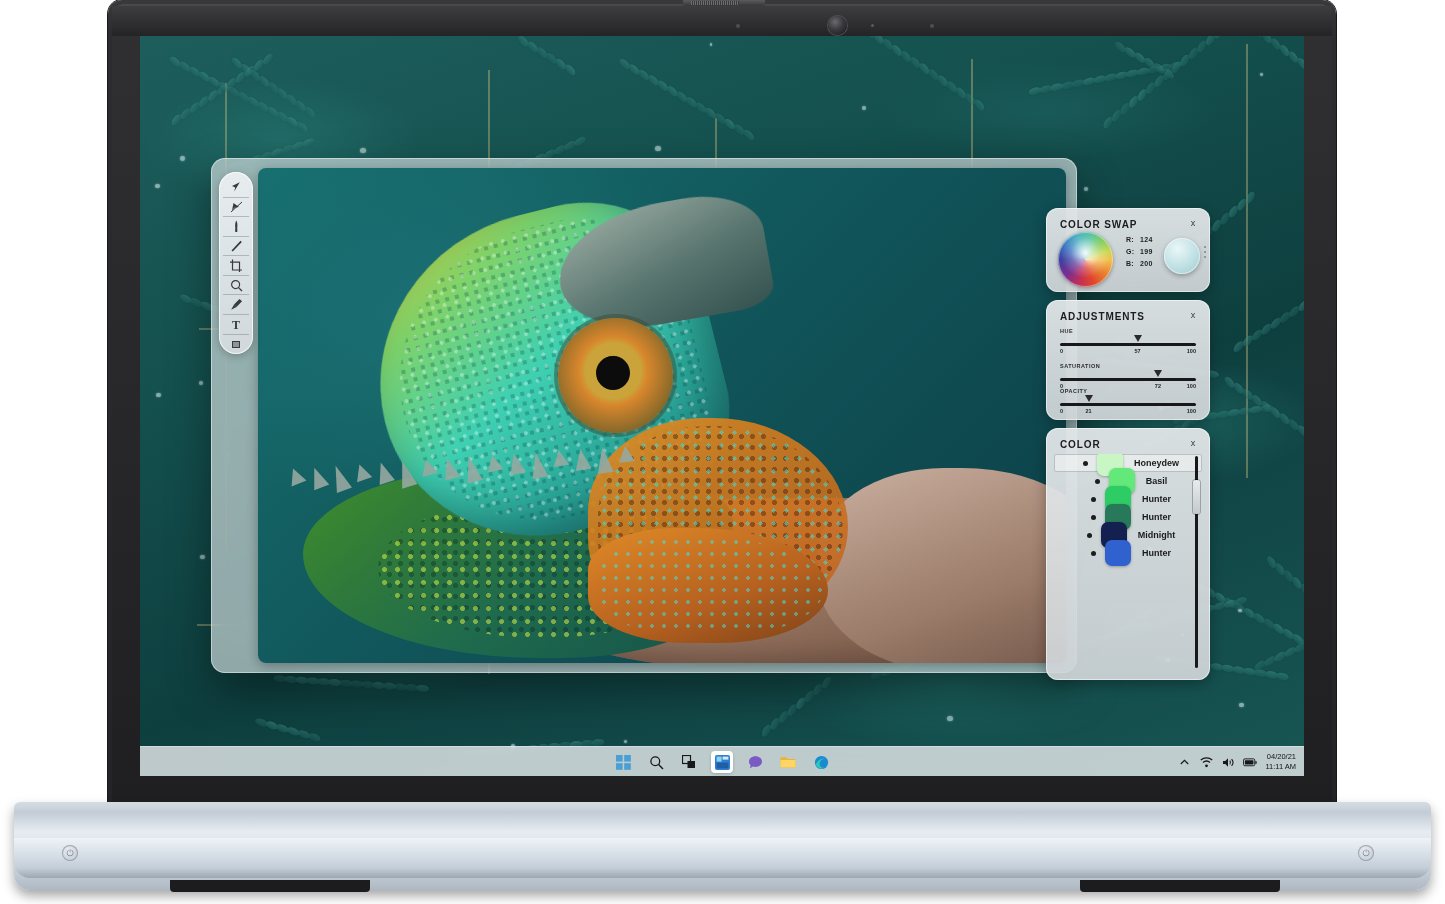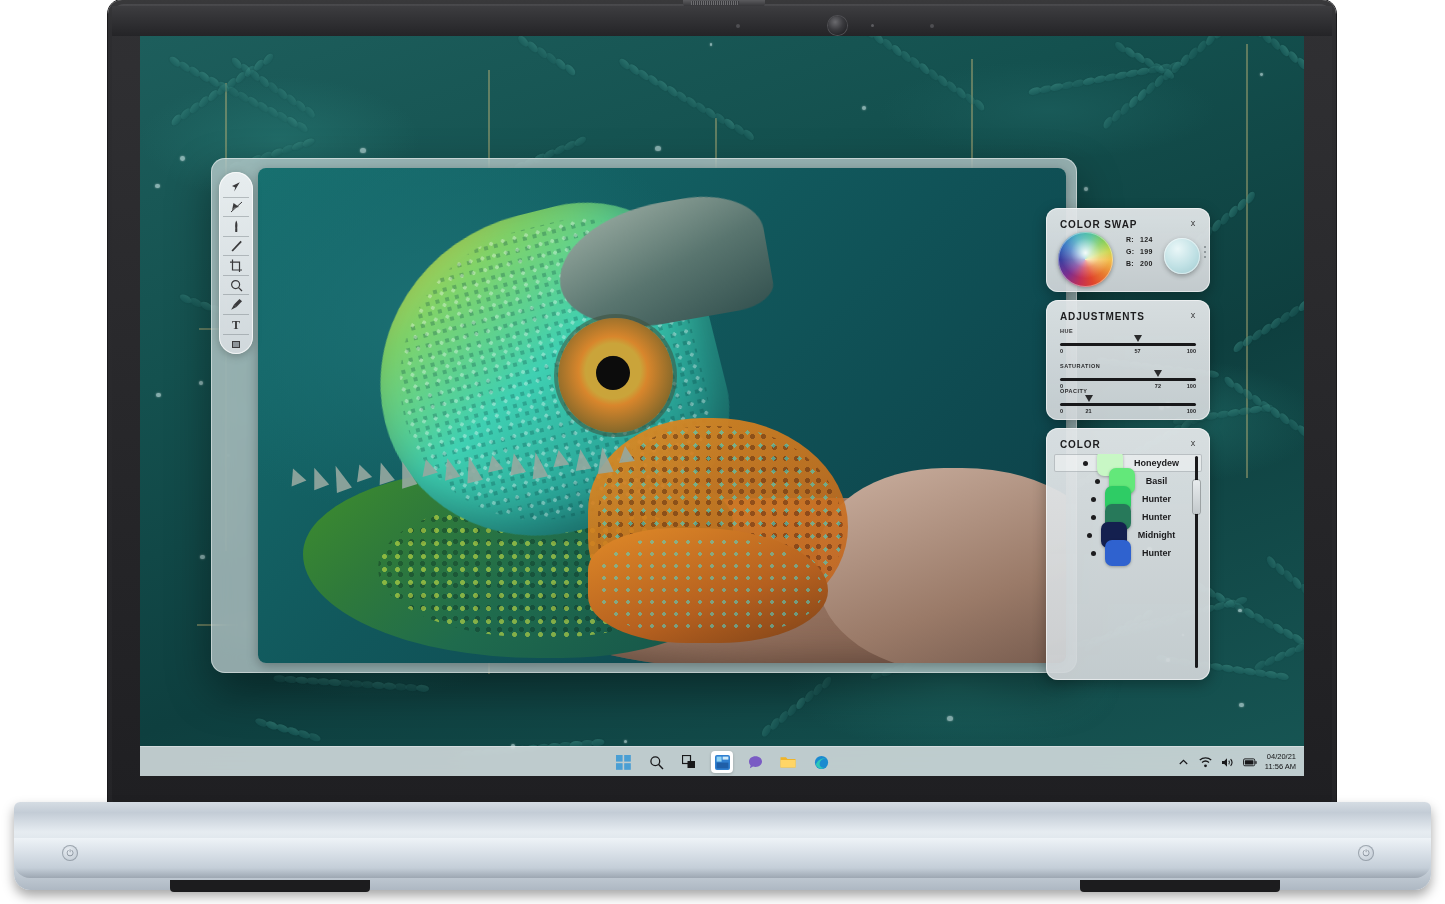--- a/index.html
+++ b/index.html
@@ -1219,21 +1219,21 @@
         </div>
         <div class="tray-ic">
           <svg width="15" height="9" viewBox="0 0 15 9">
               <rect x="0.6" y="0.6" width="12" height="7.4" rx="1.4" stroke="#18181a" stroke-width="1" fill="none"></rect>
               <rect x="2" y="2" width="9.2" height="4.6" rx=".6" fill="#18181a"></rect>
               <rect x="13.2" y="3" width="1.4" height="3" rx=".6" fill="#18181a"></rect>
             </svg>
         </div>
         <div class="clock">
           <div>04/20/21</div>
-          <div>11:56 AM</div>
+          <div>11:11 AM</div>
         </div>
       </div>
     </div>
   </div>
 
   <div class="deck-top"></div>
   <div class="kb-hint"></div>
   <div class="deck"></div>
   <div class="deck-lip"></div>
   <div class="pwr l">⏻</div>

